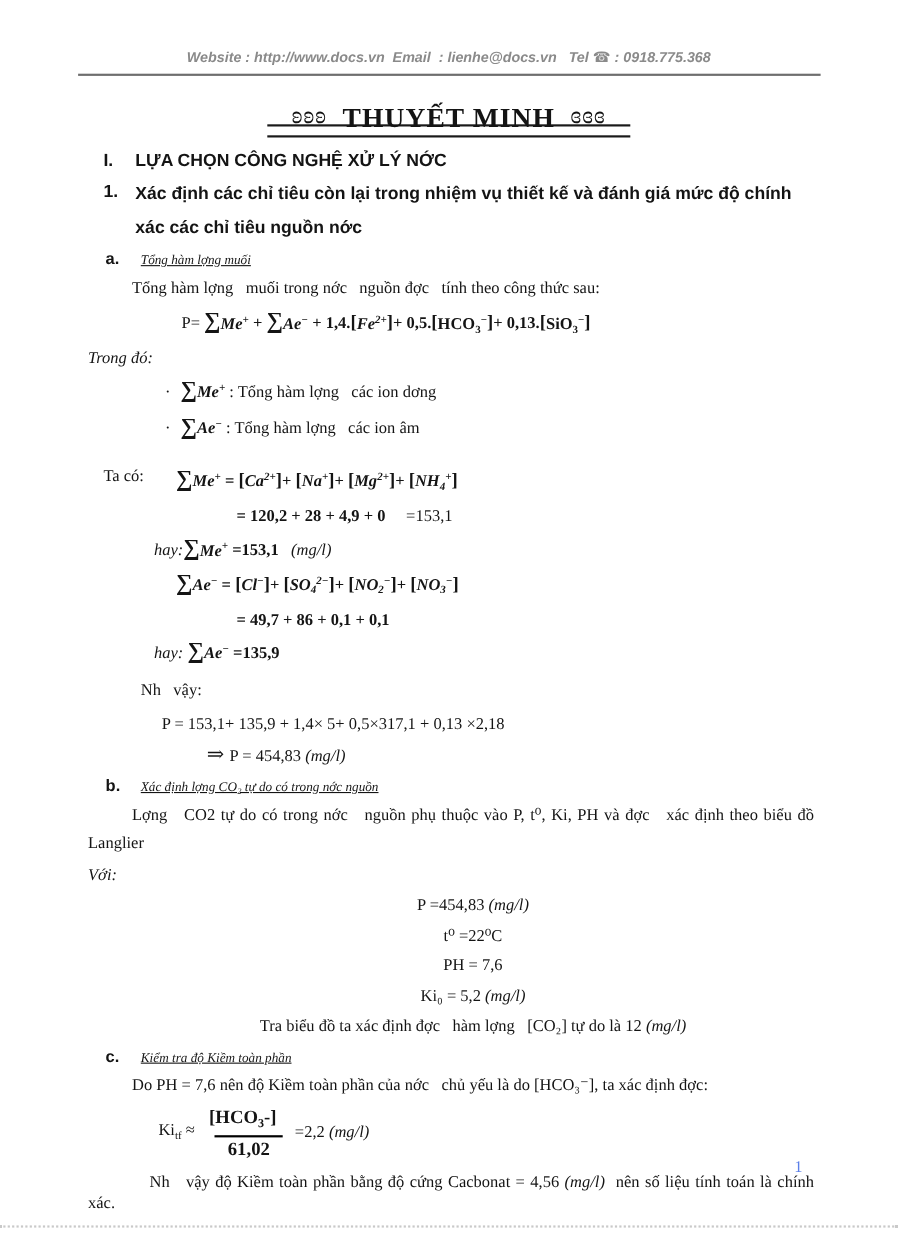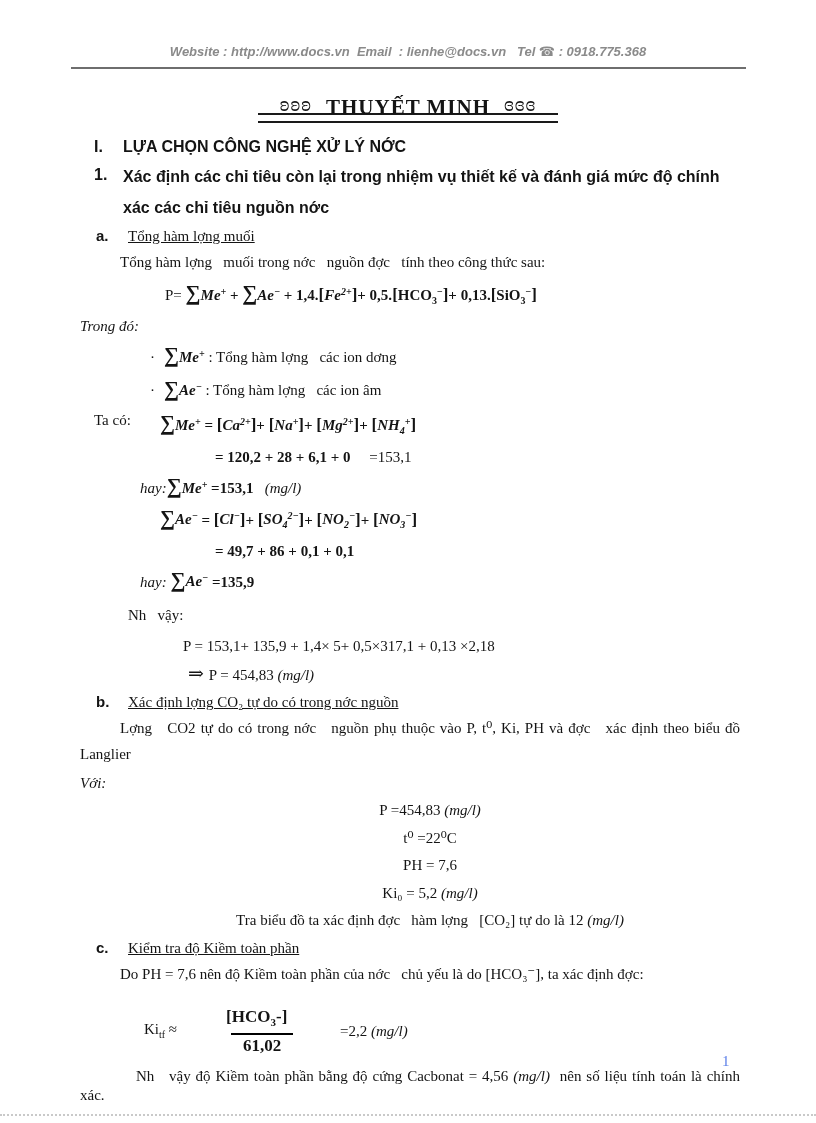--- a/index.html
+++ b/index.html
@@ -22,39 +22,39 @@
     position:absolute; top:67px; left:71px; right:70px;
     border-top:2px solid #6e6e6e;
   }
 
   
   .title-row { position:absolute; top:92px; left:0; right:0; text-align:center; }
   .title-inner { position:relative; display:inline-block; padding:2px 10px 4px; }
   .title-strike { position:absolute; left:2px; right:2px; top:21px; border-top:2px solid #1a1a1a; }
   .title-under  { position:absolute; left:2px; right:2px; bottom:1px; border-top:2px solid #1a1a1a; }
   .title-text {
-    font-weight:bold; font-size:21px; letter-spacing:1px; position:relative;
+    font-weight:bold; font-size:25px; letter-spacing:1px; position:relative;
   }
   .ornament { font-size:22px; letter-spacing:1px; position:relative; top:-3px; padding:0 14px; }
 
   
   .content { position:absolute; top:133px; left:80px; width:660px; }
   .sans { font-family:"Liberation Sans","DejaVu Sans",sans-serif; }
   .pre { white-space:pre-wrap; }
 
   .h-row { display:flex; font-weight:bold; font-size:16px; line-height:27px; }
   .h-num { flex:none; width:29px; }
   .h-row.lvl1 { margin-left:14px; }
   .h-item .h-text { line-height:31px; }
   .h-item { margin-top:1px; }
 
   .sub-head { display:flex; margin-left:16px; line-height:26px; }
   .sub-label { flex:none; width:32px; font-weight:bold; font-size:15px;
                font-family:"Liberation Sans","DejaVu Sans",sans-serif; }
-  .sub-title { text-decoration:underline; font-size:15px; }
+  .sub-title { font-style:italic; text-decoration:underline; font-size:12px; }
 
   .para { line-height:26px; text-align:justify; }
   .ind40 { text-indent:40px; }
   .ind56 { text-indent:56px; }
 
   
   .fx { white-space:pre; line-height:29px; }
   .fx .rm {}
   .fx .b  { font-weight:bold; }
   .fx .bi { font-weight:bold; font-style:italic; }
@@ -64,34 +64,34 @@
   .fx .arr{ font-size:19px; }
   .fx sub { font-size:10px; vertical-align:-0.35em; }
   .fx sup { font-size:10px; vertical-align:0.55em; }
 
   .f-main   { margin-left:85px; margin-top:1px; }
   .trong-do { font-style:italic; line-height:24px; white-space:pre; }
   .bullet-line { display:flex; align-items:baseline; margin-left:70px; line-height:26px; }
   .bullet-dot { width:14px; }
   .bullet-desc { white-space:pre; }
 
-  .taco-row { display:flex; margin-top:1px; }
+  .taco-row { display:flex; margin-top:14px; }
   .taco-label { flex:none; width:66px; margin-left:14px; line-height:28px; white-space:pre; }
   .vals-line { margin-left:135px; line-height:26px; }
   .hay-line  { margin-left:60px; line-height:27px; }
   .ae-line   { margin-left:80px; line-height:27px; }
   .nhvay     { margin-left:48px; line-height:27px; margin-top:7px; white-space:pre; }
-  .pcalc     { margin-left:103px; line-height:27px; margin-top:4px; white-space:pre; }
+  .pcalc     { margin-left:67px; line-height:27px; margin-top:4px; white-space:pre; }
   .presult   { margin-left:108px; line-height:27px; }
 
   .voi   { font-style:italic; line-height:28px; margin-top:2px; }
   .val-line { margin-left:40px; line-height:27.5px; white-space:pre;text-align:center; }
   .unit  { font-style:italic; }
 
-  .ki-row { display:flex; align-items:center; margin-left:64px; margin-top:17px; height:56px;gap:36px; }
+  .ki-row { display:flex; align-items:center; margin-left:64px; margin-top:3px; height:56px; }
   .frac { display:inline-flex; flex-direction:column; align-items:flex-end; margin:0 7px; }
   .frac .num { font-weight:bold; font-size:17px; padding:0 6px 1px; line-height:20px; }
   .frac .num sub { font-size:11px; }
   .frac .den { border-top:2.5px solid #000; font-weight:bold; font-size:17px; padding:1px 12px 0; line-height:20px; }
 
   .c-conc { line-height:19px; margin-top:7px; text-align:justify; }
 
   
   .page-num {
     position:absolute; left:722px; top:1053px;
@@ -149,21 +149,21 @@
     <div class="bullet-line">
       <span class="bullet-dot">·</span>
       <span class="fx"><span class="sg">∑</span><span class="bi">Ae<sup>−</sup></span></span>
       <span class="bullet-desc"> : Tổng hàm lợng   các ion âm</span>
     </div>
 
     <div class="taco-row">
       <span class="taco-label">Ta có:</span>
       <span class="fx"><span class="sg">∑</span><span class="bi">Me<sup>+</sup></span><span class="b"> = </span><span class="br">[</span><span class="bi">Ca<sup>2+</sup></span><span class="br">]</span><span class="b">+ </span><span class="br">[</span><span class="bi">Na<sup>+</sup></span><span class="br">]</span><span class="b">+ </span><span class="br">[</span><span class="bi">Mg<sup>2+</sup></span><span class="br">]</span><span class="b">+ </span><span class="br">[</span><span class="bi">NH<sub>4</sub><sup>+</sup></span><span class="br">]</span></span>
     </div>
-    <div class="fx vals-line"><span class="b">= 120,2 + 28 + 6,1 + 0</span><span class="rm">     =153,1</span></div>
+    <div class="fx vals-line"><span class="b">= 120,2 + 28 + 4,9 + 0</span><span class="rm">     =153,1</span></div>
     <div class="fx hay-line"><span class="ri">hay:</span><span class="sg">∑</span><span class="bi">Me<sup>+</sup></span><span class="b"> =153,1</span><span class="ri">   (mg/l)</span></div>
     <div class="fx ae-line"><span class="sg">∑</span><span class="bi">Ae<sup>−</sup></span><span class="b"> = </span><span class="br">[</span><span class="bi">Cl<sup>−</sup></span><span class="br">]</span><span class="b">+ </span><span class="br">[</span><span class="bi">SO<sub>4</sub><sup>2−</sup></span><span class="br">]</span><span class="b">+ </span><span class="br">[</span><span class="bi">NO<sub>2</sub><sup>−</sup></span><span class="br">]</span><span class="b">+ </span><span class="br">[</span><span class="bi">NO<sub>3</sub><sup>−</sup></span><span class="br">]</span></div>
     <div class="fx vals-line"><span class="b">= 49,7 + 86 + 0,1 + 0,1</span></div>
     <div class="fx hay-line"><span class="ri">hay: </span><span class="sg">∑</span><span class="bi">Ae<sup>−</sup></span><span class="b"> =135,9</span></div>
 
     <div class="nhvay">Nh   vậy:</div>
     <div class="pcalc">P = 153,1+ 135,9 + 1,4× 5+ 0,5×317,1 + 0,13 ×2,18</div>
     <div class="fx presult"><span class="arr">⇒ </span><span class="rm">P = 454,83 </span><span class="ri">(mg/l)</span></div>
 
     <div class="sub-head">

